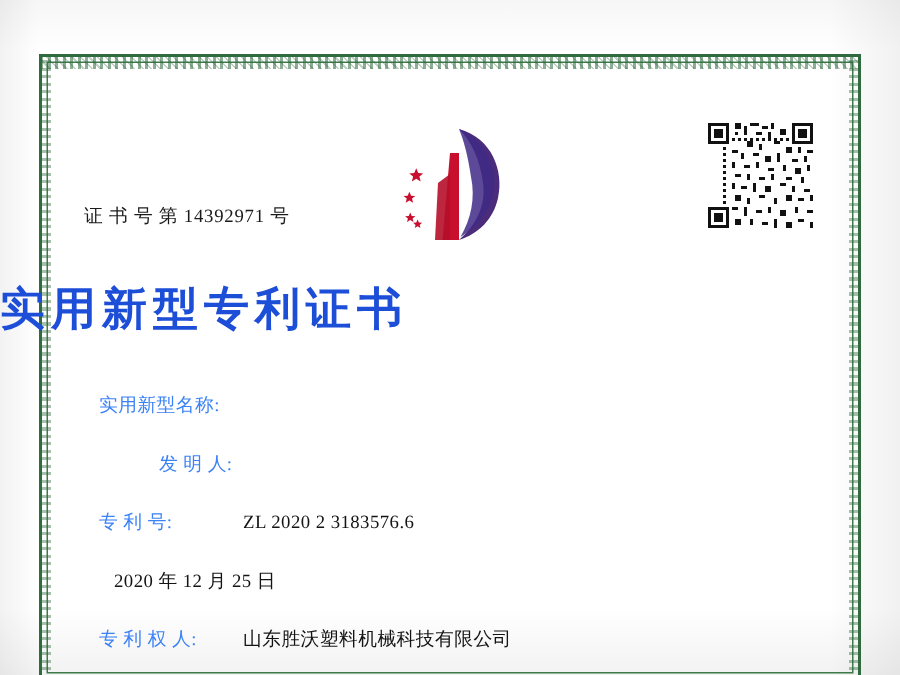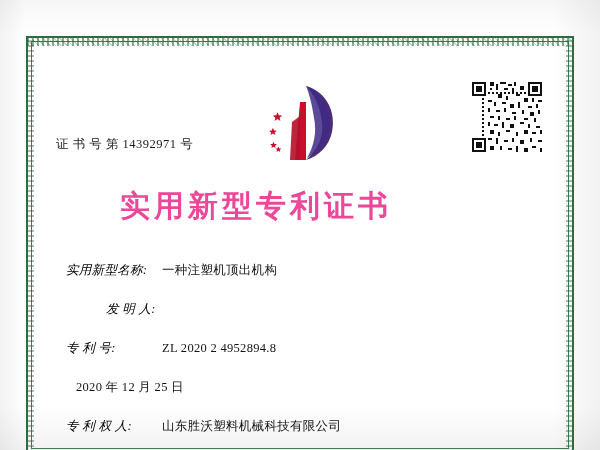--- a/index.html
+++ b/index.html
@@ -99,45 +99,44 @@
     left: 470px;
     top: 80px;
     width: 74px;
     height: 74px;
   }
   .title {
     position: absolute;
     left: 0;
     top: 186px;
     width: 512px;
-    text-align: center;
+    text-align: left;
     font-size: 30px;
     font-weight: bold;
     letter-spacing: 4px;
-    color: #ec4899;
+    color: #1d4ed8;
     font-family: "DejaVu Serif", serif;
   }
   .fields {
     position: absolute;
     left: 66px;
     top: 262px;
     width: 470px;
   }
   .field-row {
     display: flex;
     align-items: baseline;
     margin-bottom: 22px;
     font-size: 12.5px;
     color: #141414;
   }
   .field-label {
     white-space: nowrap;
-    color: #000000;
+    color: #3b82f6;
     letter-spacing: 0.3px;
-    font-style: italic;
   }
   .field-value {
     margin-left: 10px;
     color: #141414;
     letter-spacing: 0.3px;
     white-space: nowrap;
   }
   .label-w1 { width: 86px; }
   .label-w2 { width: 86px; margin-left: 40px; }
   .label-w3 { width: 86px; }
@@ -287,30 +286,29 @@
       </g>
     </svg>
   </div>
 
   <div class="title">实用新型专利证书</div>
 
   <div class="fields">
 
     <div class="field-row">
       <span class="field-label label-w1">实用新型名称:</span>
-      <span class="field-value">一种注塑机顶出机构</span>
     </div>
 
     <div class="field-row">
       <span class="field-label label-w2">发  明  人:</span>
     </div>
 
     <div class="field-row">
       <span class="field-label label-w3">专  利  号:</span>
-      <span class="field-value">ZL 2020 2 4952894.8</span>
+      <span class="field-value">ZL 2020 2 3183576.6</span>
     </div>
 
     <div class="field-row">
       <span class="field-value">2020 年 12 月 25 日</span>
     </div>
 
     <div class="field-row">
       <span class="field-label label-w5">专 利 权 人:</span>
       <span class="field-value">山东胜沃塑料机械科技有限公司</span>
     </div>

